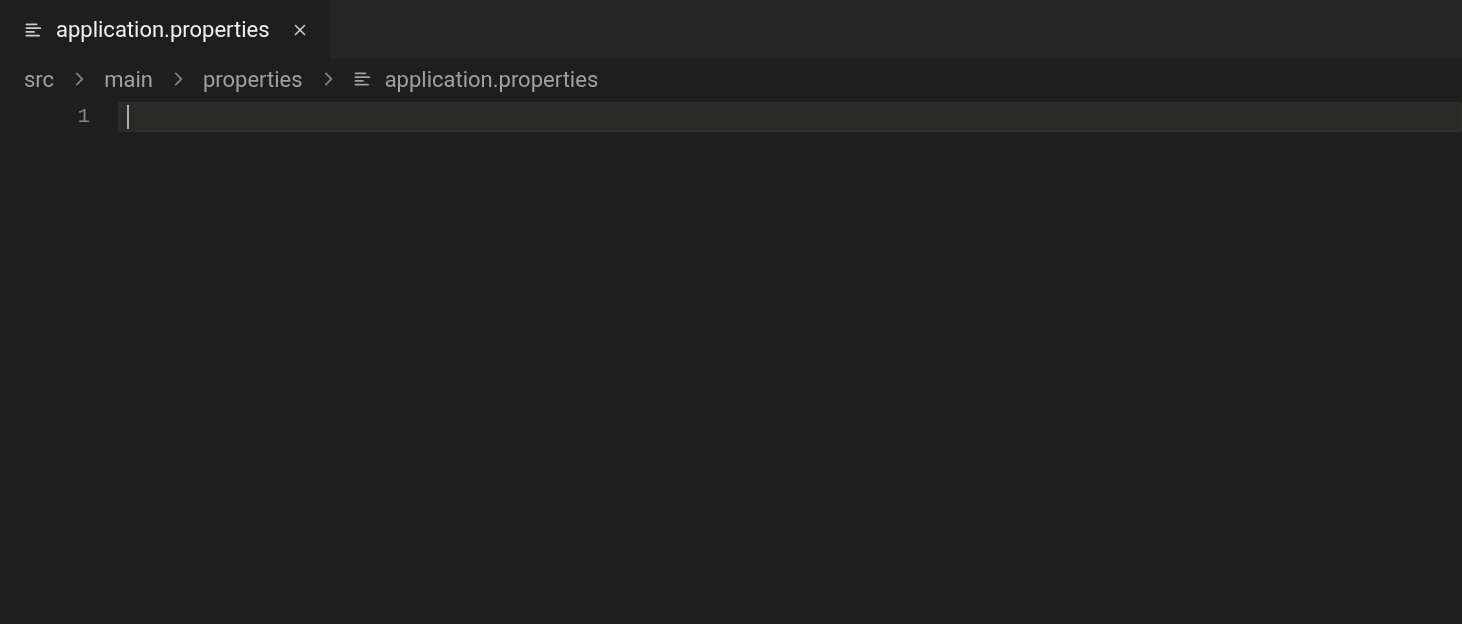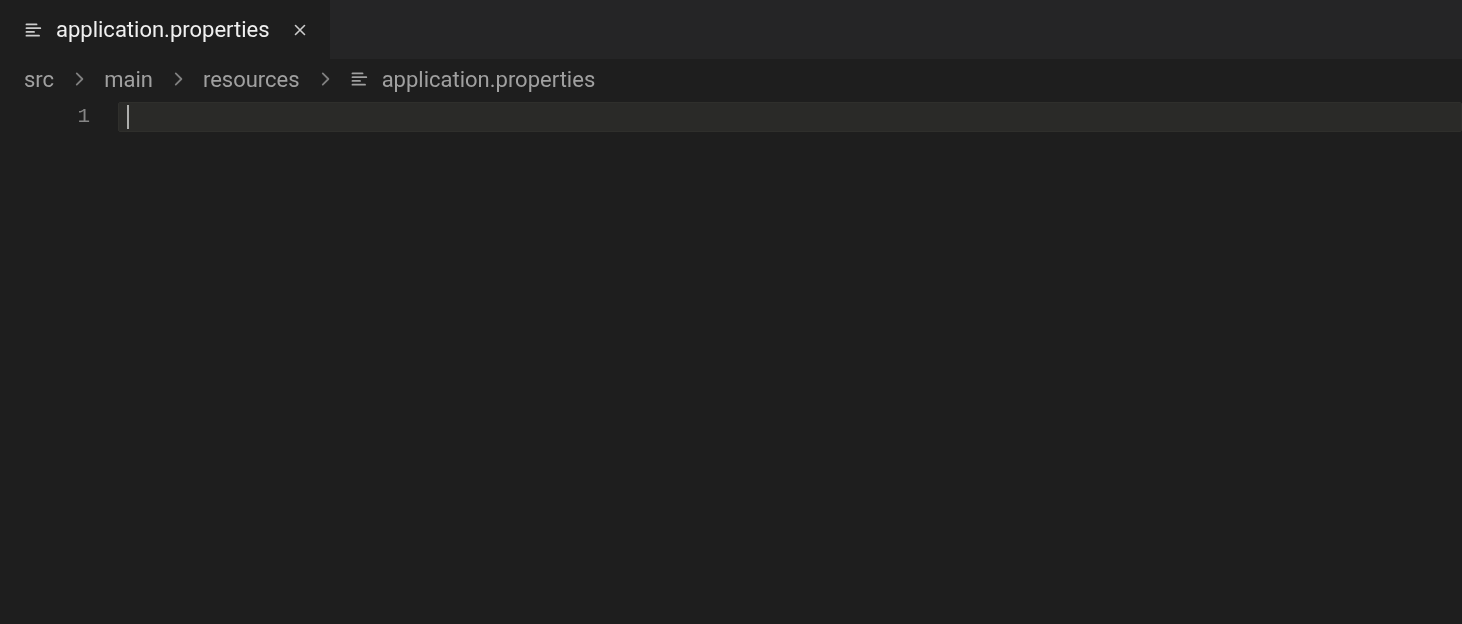--- a/index.html
+++ b/index.html
@@ -153,21 +153,21 @@
     <svg width="18" height="18" viewBox="0 0 16 16" fill="none">
       <path d="M6 3 L11 8 L6 13" stroke="currentColor" stroke-width="1.6" stroke-linecap="round" stroke-linejoin="round"></path>
     </svg>
   </span>
   <span class="breadcrumb-item">main</span>
   <span class="breadcrumb-sep">
     <svg width="18" height="18" viewBox="0 0 16 16" fill="none">
       <path d="M6 3 L11 8 L6 13" stroke="currentColor" stroke-width="1.6" stroke-linecap="round" stroke-linejoin="round"></path>
     </svg>
   </span>
-  <span class="breadcrumb-item">resources</span>
+  <span class="breadcrumb-item">properties</span>
   <span class="breadcrumb-sep">
     <svg width="18" height="18" viewBox="0 0 16 16" fill="none">
       <path d="M6 3 L11 8 L6 13" stroke="currentColor" stroke-width="1.6" stroke-linecap="round" stroke-linejoin="round"></path>
     </svg>
   </span>
   <span class="breadcrumb-final">
     <span class="breadcrumb-icon">
       <svg width="20" height="20" viewBox="0 0 16 16" fill="none">
         <path d="M2 3.5 L10 3.5 M2 6.5 L13 6.5 M2 9.5 L8 9.5 M2 12.5 L12 12.5" stroke="currentColor" stroke-width="1.5" stroke-linecap="round"></path>
       </svg>

